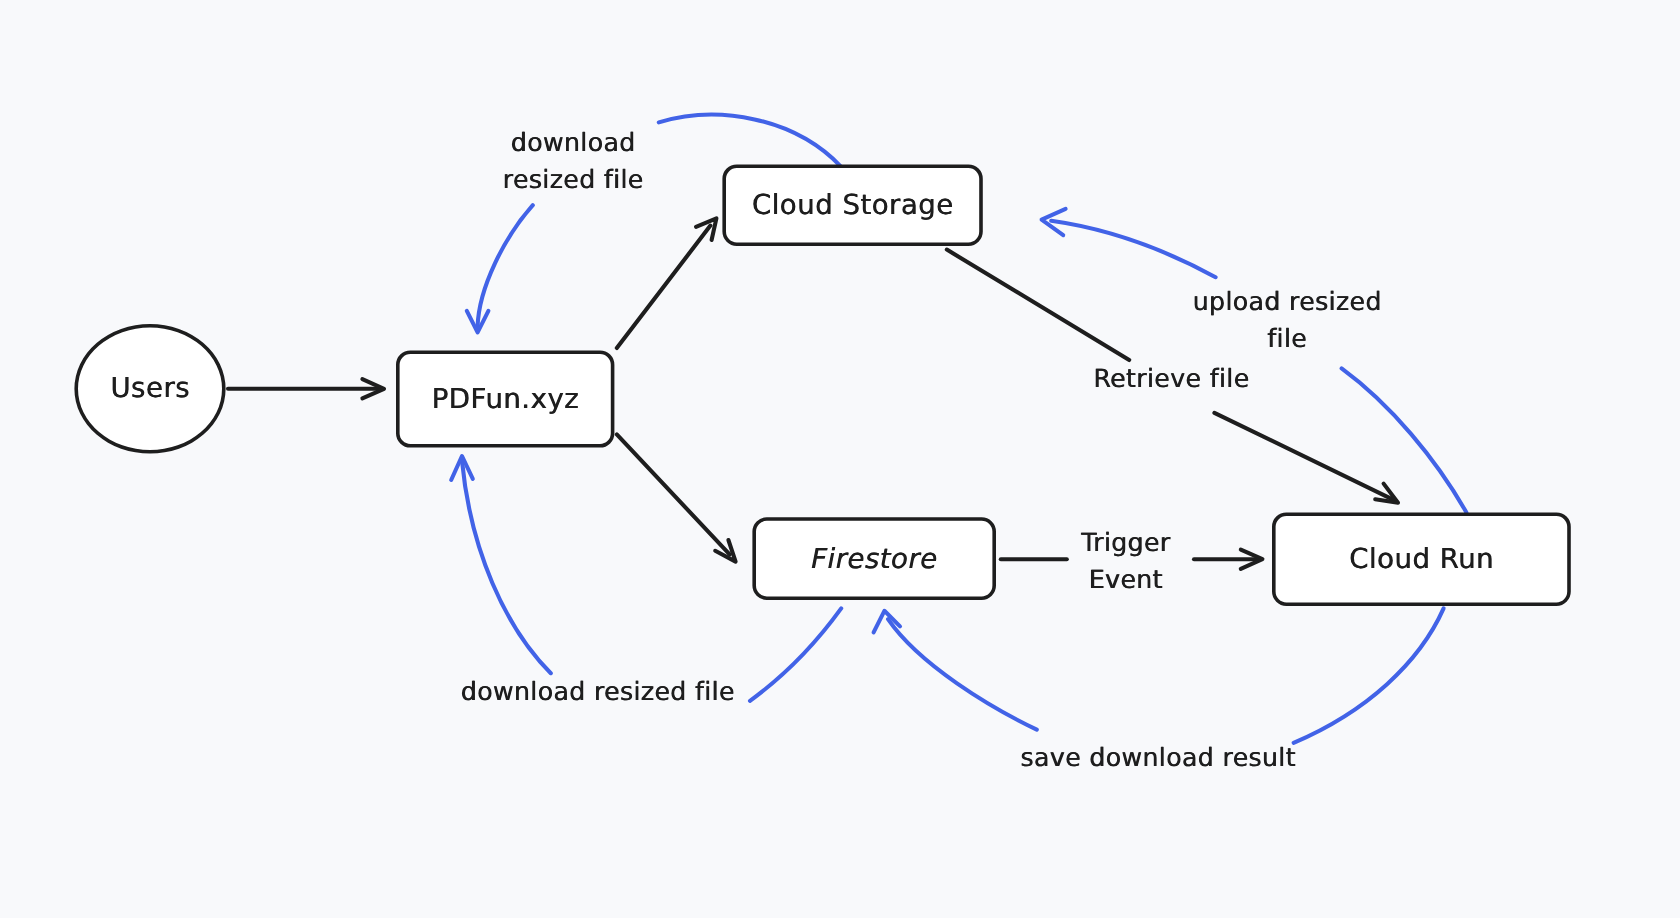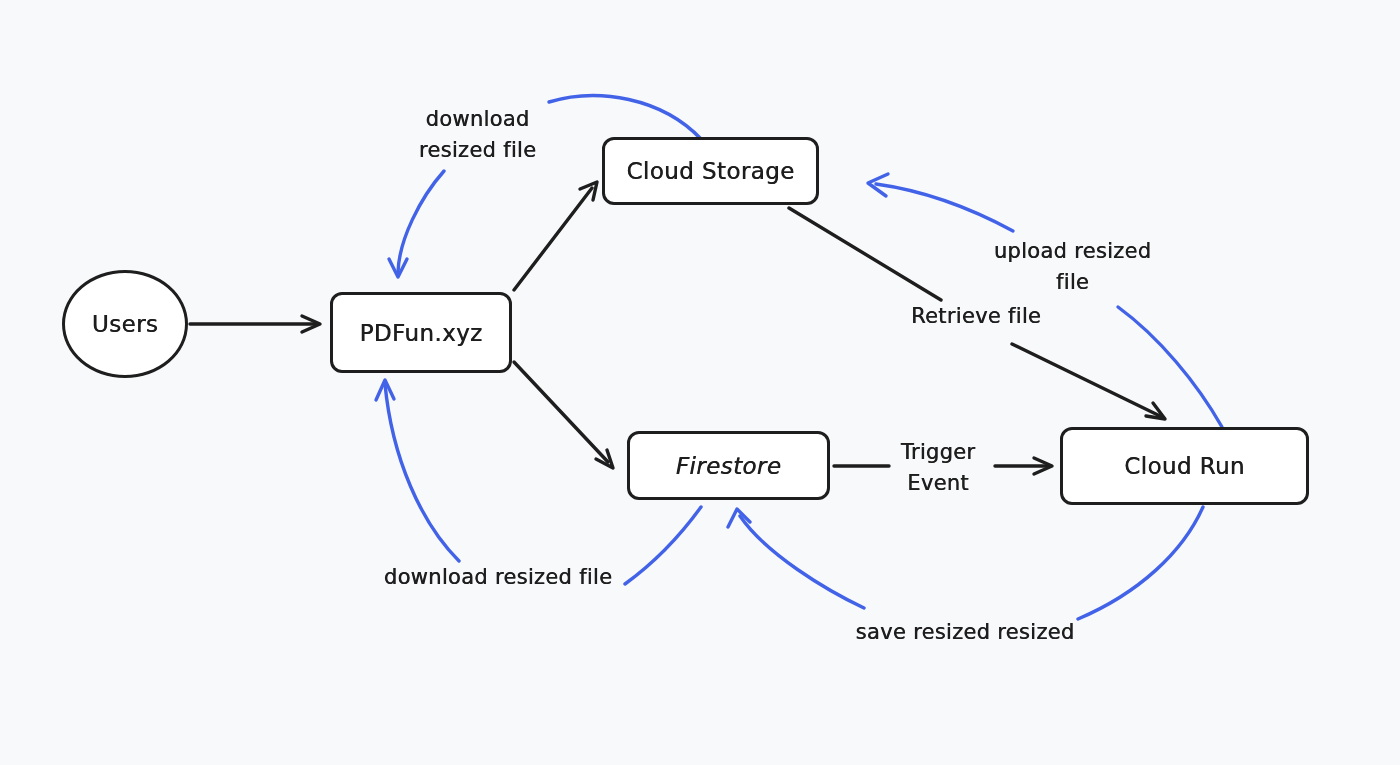--- a/index.html
+++ b/index.html
@@ -128,15 +128,15 @@
   <div class="node rect node-pdfun">PDFun.xyz</div>
   <div class="node rect node-cloud-storage">Cloud Storage</div>
   <div class="node rect node-firestore">Firestore</div>
   <div class="node rect node-cloud-run">Cloud Run</div>
 
   <div class="edge-label lbl-upload">upload resized file</div>
   <div class="edge-label lbl-download">download resized file</div>
   <div class="edge-label centered lbl-retrieve">Retrieve file</div>
   <div class="edge-label lbl-trigger">Trigger Event</div>
   <div class="edge-label centered lbl-display">download resized file</div>
-  <div class="edge-label centered lbl-save">save resized resized</div>
+  <div class="edge-label centered lbl-save">save download result</div>
 
 </div>
 
 </body></html>

